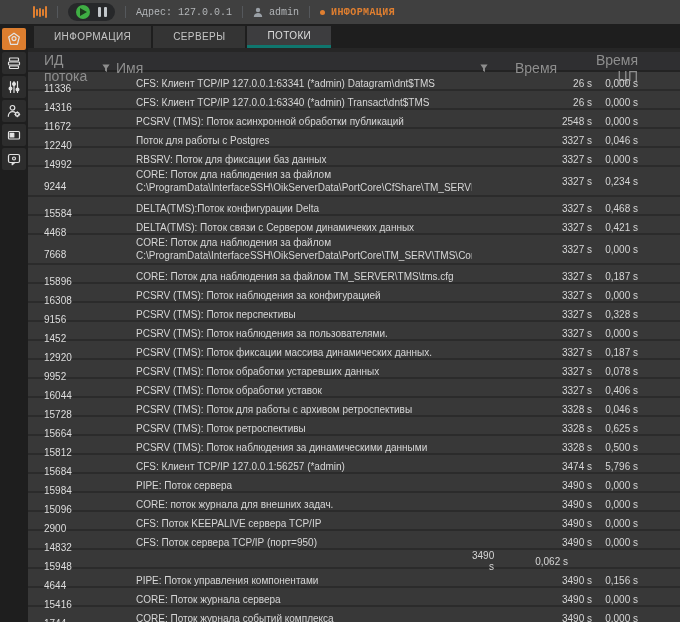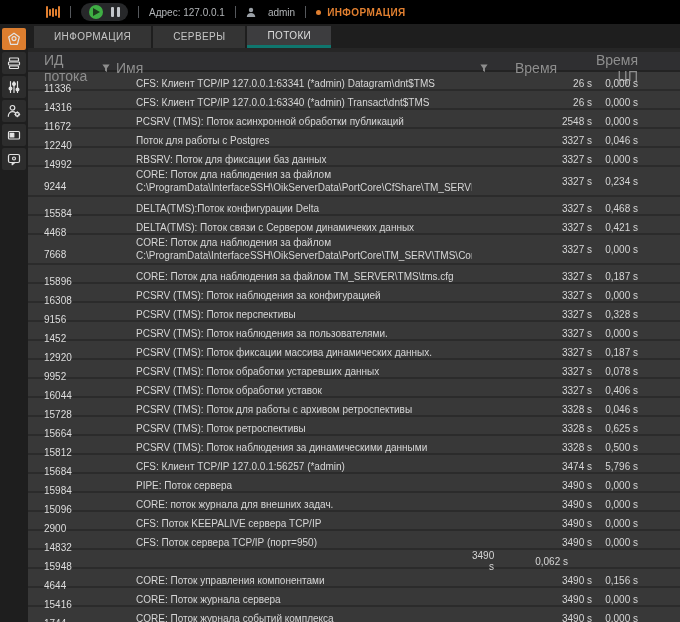--- a/index.html
+++ b/index.html
@@ -1,34 +1,34 @@
 <!DOCTYPE html>
 <html><head>
 <meta charset="utf-8">
 <style>
   * { margin:0; padding:0; box-sizing:border-box; }
   html,body { width:680px; height:622px; overflow:hidden; background:#262626;
               font-family:"Liberation Sans", sans-serif; }
   .app { width:680px; height:622px; display:flex; flex-direction:column; }
 
   
-  .topbar { height:24px; flex:0 0 24px; background:#000000; display:flex;
-            align-items:center; padding-left:46px; gap:10px; }
+  .topbar { height:24px; flex:0 0 24px; background:#404040; display:flex;
+            align-items:center; padding-left:33px; gap:10px;font-family:Liberation Mono, monospace; }
   .logo { display:flex; align-items:center; gap:1px; height:14px; }
   .logo i { display:block; width:2px; background:#e07f30; border-radius:1px; }
   .vsep { width:1px; height:12px; background:#55585c; }
   .controls { display:flex; align-items:center; gap:8px; background:#27282a;
               border-radius:10px; height:18px; padding:0 8px; }
   .playbtn { width:14px; height:14px; border-radius:50%; background:#3fae44; border:none;
              position:relative; cursor:pointer; }
   .playbtn svg { position:absolute; left:4px; top:3px; }
   .pausebtn { background:none; border:none; display:flex; gap:3px; cursor:pointer; }
   .pausebtn i { display:block; width:3px; height:10px; background:#c3c7cb; border-radius:1px; }
   .addr { color:#b2b5b8; font-size:10px; }
-  .userbox { display:flex; align-items:center; gap:12px; color:#b2b5b8; font-size:10px; }
+  .userbox { display:flex; align-items:center; gap:6px; color:#b2b5b8; font-size:10px; }
   .statusbox { display:flex; align-items:center; gap:6px; font-size:10px; font-weight:bold;
                letter-spacing:.4px; }
   .statusbox .dot { width:5px; height:5px; border-radius:50%; background:#e07f30; }
   .statusbox span.lbl { color:#e07f30; }
 
   
   .below { flex:1; display:flex; min-height:0; }
   .sidebar { width:28px; flex:0 0 28px; background:#1e1e1e; padding-top:4px; }
   .sb-item { width:24px; height:22px; margin:0 0 2px 2px; background:#2d2d2d; border-radius:2px;
              display:flex; align-items:center; justify-content:center; cursor:pointer; }
@@ -399,21 +399,21 @@
               <div class="td id">15948</div>
               <div class="td"></div>
               <div class="td"></div>
               <div class="td time">3490 s</div>
               <div class="td cpu">0,062 s</div>
               <div class="td"></div>
             </div>
             <div class="tr">
               <div class="td id">4644</div>
               <div class="td"></div>
-              <div class="td name">CORE: Поток управления компонентами</div>
+              <div class="td name">PIPE: Поток управления компонентами</div>
               <div class="td"></div>
               <div class="td time">3490 s</div>
               <div class="td cpu">0,156 s</div>
               <div class="td"></div>
             </div>
             <div class="tr">
               <div class="td id">15416</div>
               <div class="td"></div>
               <div class="td name">CORE: Поток журнала сервера</div>
               <div class="td"></div>

